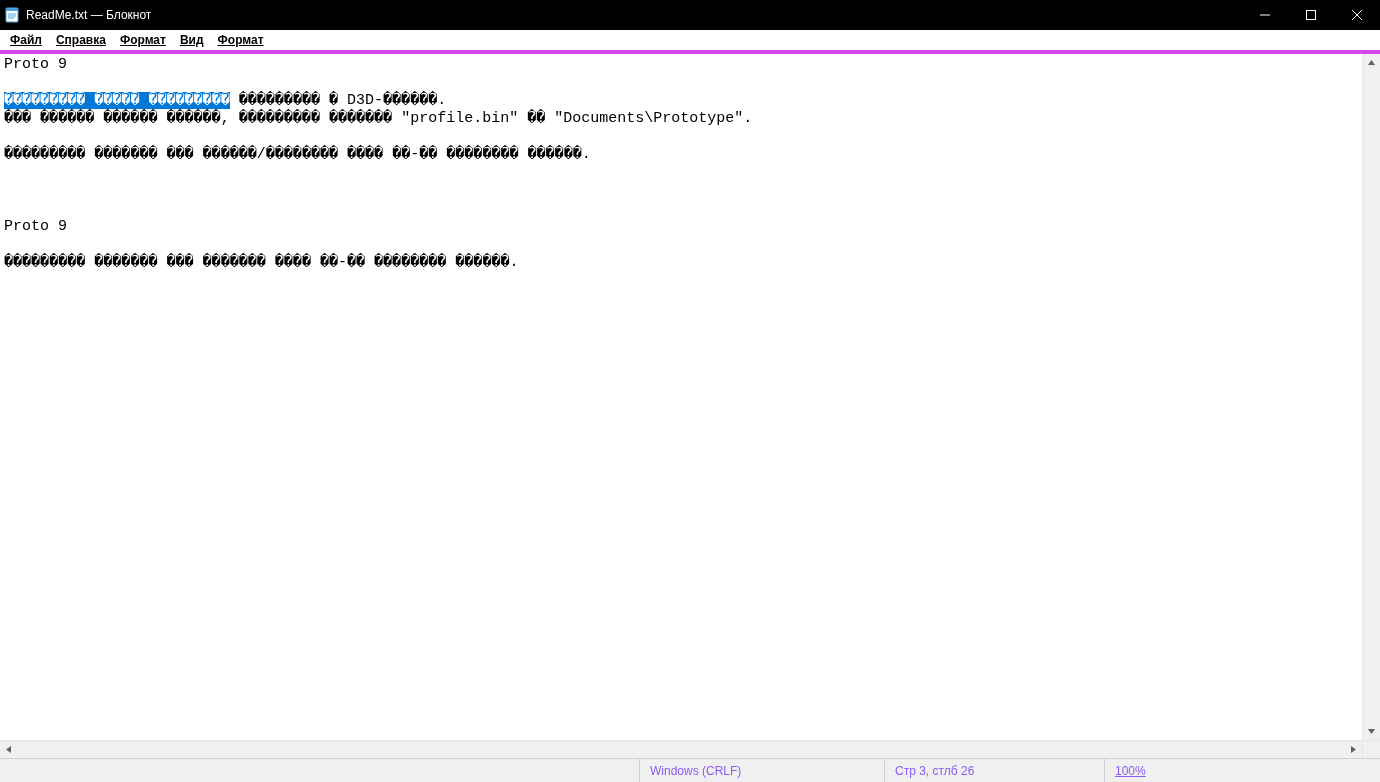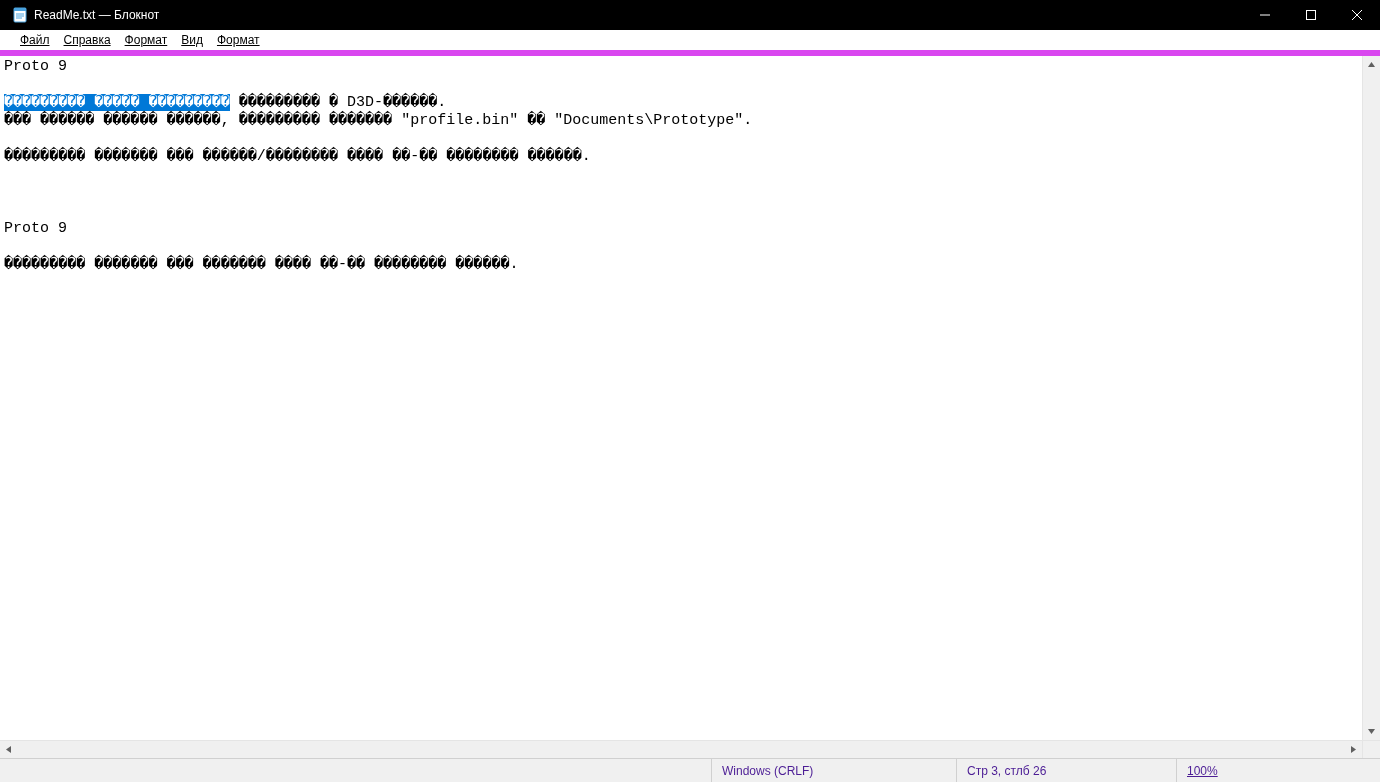--- a/index.html
+++ b/index.html
@@ -26,21 +26,21 @@
     color: #ffffff;
     display: flex;
     align-items: center;
     justify-content: space-between;
     user-select: none;
   }
   .titlebar-left {
     display: flex;
     align-items: center;
     gap: 6px;
-    padding-left: 12px;
+    padding-left: 4px;
   }
   .titlebar-title {
     font-size: 12px;
     color: #ffffff;
   }
   .titlebar-controls {
     display: flex;
     height: 100%;
   }
   .tb-btn {
@@ -59,23 +59,24 @@
     display: inline-block;
   }
   .notepad-icon svg { width: 16px; height: 16px; display:block; }
 
   
   .menubar {
     height: 20px;
     background: #ffffff;
     display: flex;
     align-items: center;
-    padding: 0 16px;
+    padding: 0 6px;
     gap: 6px;
-    border-bottom: 6px solid #d946ef;
+    border-bottom: 4px solid #d946ef;
+    font-weight: bold;
   }
   .menu-item {
     font-size: 12px;
     color: #000000;
     padding: 1px 4px;
     cursor: default;
   }
   .menu-item span.u { text-decoration: underline; }
 
   
@@ -134,35 +135,35 @@
     border-left: 1px solid #e5e5e5;
   }
 
   
   .statusbar {
     height: 23px;
     background: #f0f0f0;
     border-top: 1px solid #d0d0d0;
     display: flex;
     font-size: 12px;
-    color: #4c1d95;
+    color: #8b5cf6;
   }
   .status-cell {
     border-left: 1px solid #d0d0d0;
     padding: 3px 10px;
     display: flex;
     align-items: center;
     box-sizing: border-box;
   }
   .status-spacer {
     flex: 1;
   }
   .status-encoding { width: 230px; }
   .status-pos { width: 220px; margin-left: 15px; }
-  .status-zoom { width: 204px; text-decoration: underline; }
+  .status-zoom { width: 276px; text-decoration: underline; }
 </style>
 </head>
 <body>
 
 <div class="window">
 
   <div class="titlebar">
     <div class="titlebar-left">
       <span class="notepad-icon">
         <svg viewBox="0 0 16 16">

